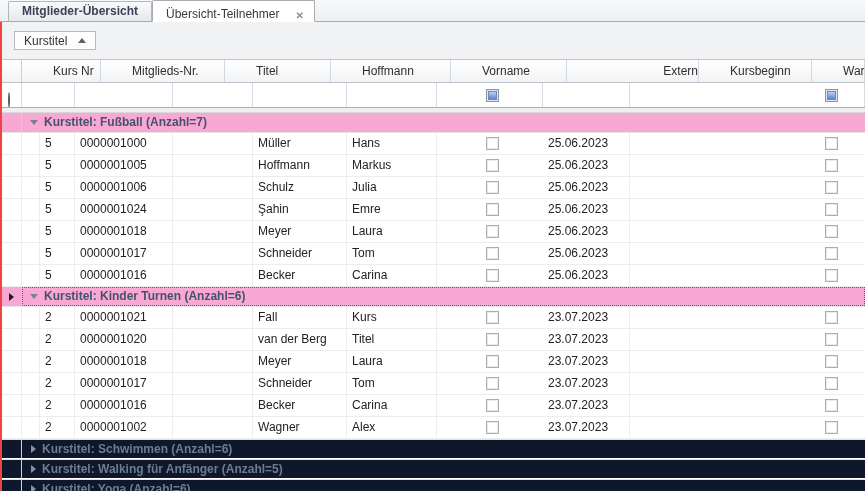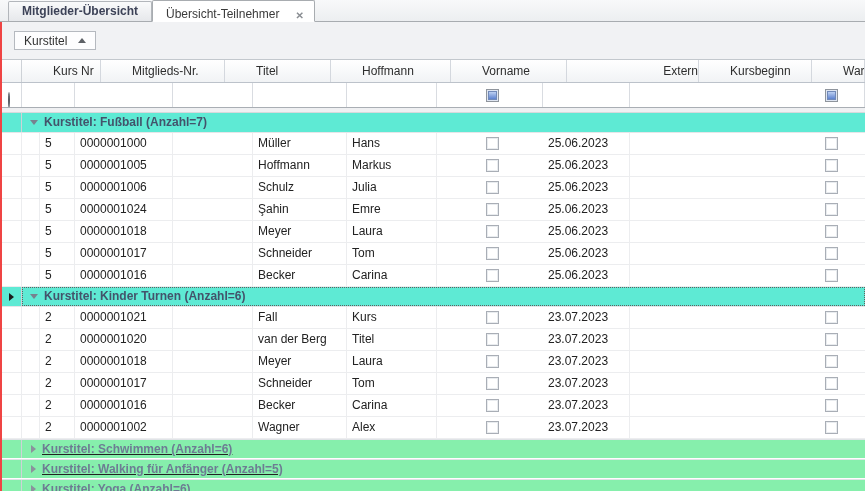--- a/index.html
+++ b/index.html
@@ -63,26 +63,26 @@
   
   .filter-row { display:flex; height:24px; background:#fff; }
   .filter-row .cell { border-right:1px solid #d9dce1; line-height:23px; }
   .band { height:6px; background:#eff0f2; border-top:1px solid #a9aeb4; border-bottom:1px solid #d7d9dc; }
   
   .grid-row { display:flex; }
   .row-body { flex:1; display:flex; min-width:0; }
   .data-row { height:22px; border-bottom:1px solid #ecedef; background:#fff; }
   .data-row .cell { border-right:1px solid #ecedef; }
   .data-row .c-extern, .data-row .c-warteliste { border-right:none; }
-  .group-row { height:20px; background:#5eead4; border-bottom:1px solid #e5e6e9; }
+  .group-row { height:20px; background:#f9a8d4; border-bottom:1px solid #e5e6e9; }
   .group-row .row-body { align-items:center; gap:6px; padding-left:1px; }
   .group-row .gtitle { font-weight:bold; color:#43536b; line-height:19px; }
   .tri-exp { width:0; height:0; border-left:4px solid transparent; border-right:4px solid transparent; border-top:5px solid #77828f; margin-left:7px; flex:none; }
   .tri-col { width:0; height:0; border-top:4px solid transparent; border-bottom:4px solid transparent; border-left:5px solid #8a929c; margin-left:8px; flex:none; display:none; }
-  .group-row.collapsed { background:#86efac; border-bottom:1px solid #fdfdfe; border-top:1px solid #e0e3e7;text-decoration:underline; }
+  .group-row.collapsed { background:#0f172a; border-bottom:1px solid #fdfdfe; border-top:1px solid #e0e3e7; }
   .group-row.collapsed .gtitle { color:#6d7c93; }
   .group-row.collapsed .tri-col { display:block; }
   .group-row.focused .row-body { outline:1px dotted #5f5f5f; outline-offset:-1px; }
   .focus-arrow { width:0; height:0; border-top:4px solid transparent; border-bottom:4px solid transparent; border-left:5px solid #1c1c1c; display:none; }
   
   .cb {
     width:13px; height:13px; flex:none; align-self:center;
     border:1px solid #a9aeb6; background:#fff; box-shadow:inset 0 0 0 1px #e9ecef;
   }
   .cb-wl { margin-left:190px; }

